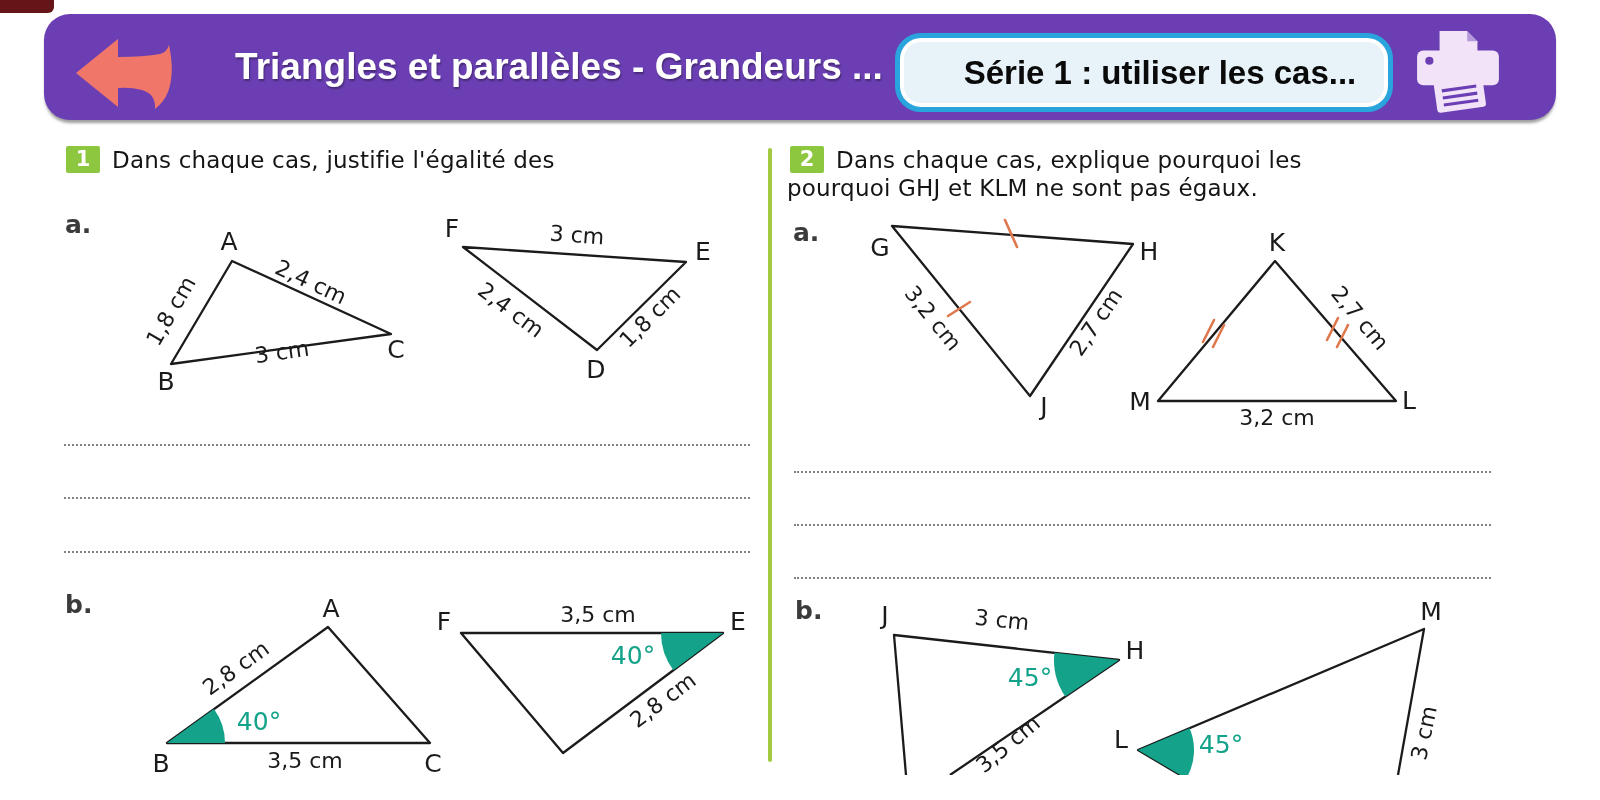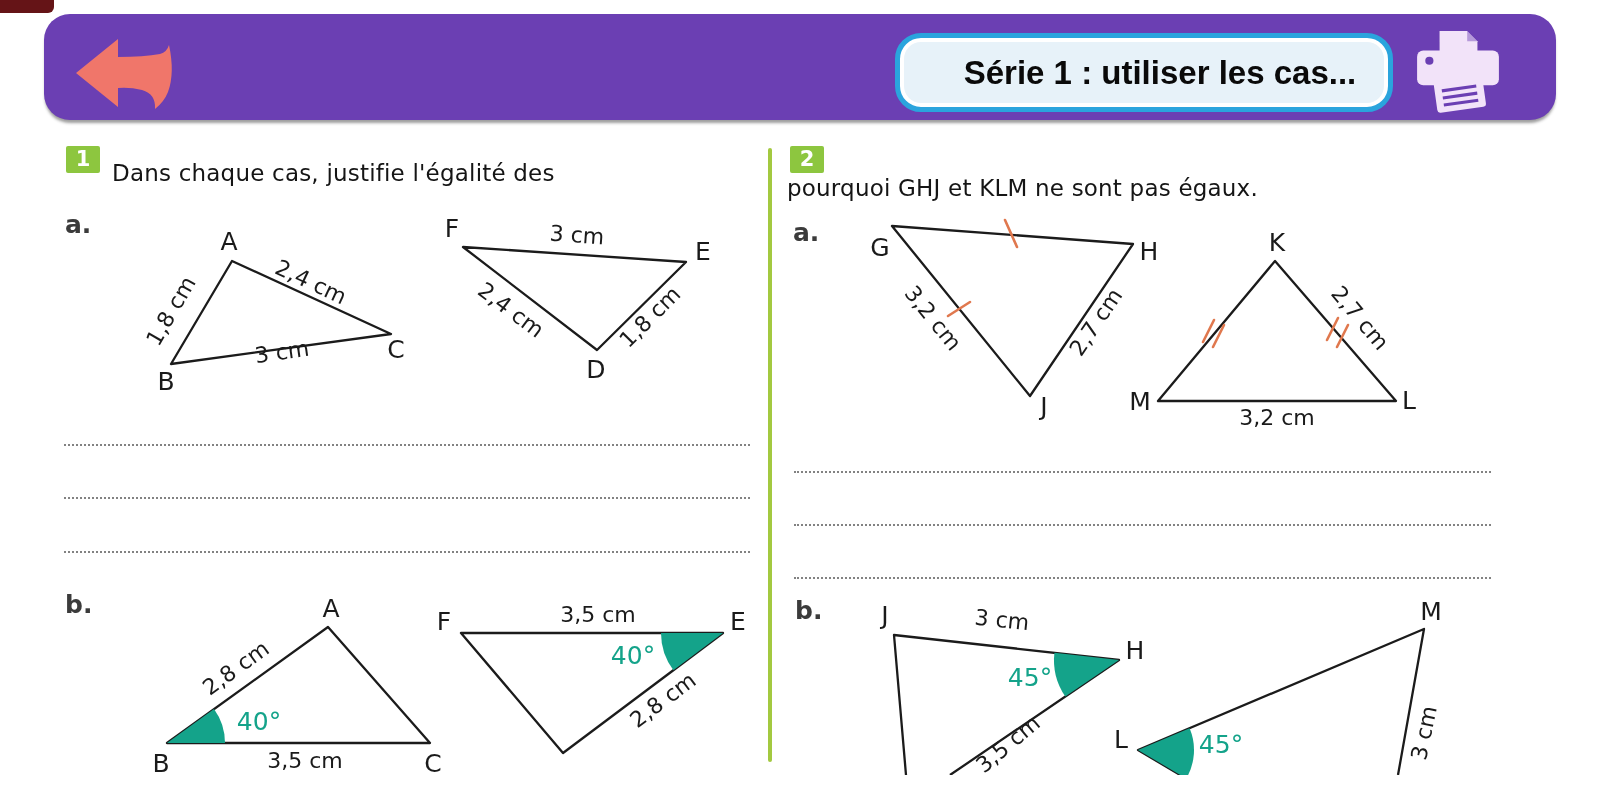--- a/index.html
+++ b/index.html
@@ -67,25 +67,26 @@
         <line x1="1203" y1="342" x2="1214" y2="320"></line>
         <line x1="1213" y1="347" x2="1224" y2="325"></line>
         <line x1="1327" y1="340" x2="1338" y2="318"></line>
         <line x1="1337" y1="347" x2="1348" y2="325"></line>
       </g>
     </svg>
 
     <div class="vdivider"></div>
 
     <div class="badge" style="left:66px;top:146px;">1</div>
-    <div class="stmt" style="left:112px;top:160px;text-align:center;">Dans chaque cas, justifie l'égalité des</div>
+    <div class="stmt" style="left:112px;top:147px;text-align:center;">Dans chaque cas, justifie l'égalité des</div>
     <div class="part" style="left:65px;top:210px;">a.</div>
     <div class="part" style="left:65px;top:590px;">b.</div>
 
     <div class="badge" style="left:790px;top:146px;">2</div>
+    <div class="stmt" style="left:836px;top:147px;">Dans chaque cas, explique pourquoi les</div>
     <div class="stmt" style="left:787px;top:175px;">pourquoi GHJ et KLM ne sont pas égaux.</div>
     <div class="part" style="left:793px;top:218px;">a.</div>
     <div class="part" style="left:795px;top:596px;">b.</div>
 
     <span class="lbl v" style="left:229px;top:241px;">A</span>
     <span class="lbl v" style="left:166px;top:381px;">B</span>
     <span class="lbl v" style="left:396px;top:349px;">C</span>
     <span class="lbl v" style="left:452px;top:228px;">F</span>
     <span class="lbl v" style="left:703px;top:251px;">E</span>
     <span class="lbl v" style="left:596px;top:369px;">D</span>
@@ -140,20 +141,21 @@
     <div class="dotline" style="left:794px;top:524px;width:697px;"></div>
     <div class="dotline" style="left:794px;top:577px;width:697px;"></div>
   </div>
 
   <div class="corner-chip"></div>
 
   <div class="header">
     <svg class="back" viewBox="0 0 104 84">
       <path style="fill:var(--coral)" d="M4,42 L46,8 L46,26 Q72,26 88,23 Q95,21 97,14 Q103,42 96,61 Q92,71 83,78 Q84,63 70,59 Q58,56 46,57 L46,76 Z"></path>
     </svg>
+    <div class="title">Triangles et parallèles - Grandeurs ...</div>
     <div class="series-btn">
       <span>Série 1 : utiliser les cas...</span>
     </div>
     <svg class="printer" viewBox="0 0 88 84">
       <g>
         <path style="fill:var(--printer)" d="M26,24 L26,3 L53,3 L63,13 L63,24 Z"></path>
         <path style="fill:var(--purple)" d="M53,3 L53,13 L63,13 Z" opacity="0.45"></path>
         <rect style="fill:var(--printer)" x="4" y="22" width="80" height="34" rx="6"></rect>
         <circle style="fill:var(--purple)" cx="16" cy="32" r="4"></circle>
         <g transform="rotate(-8 46 66)">

